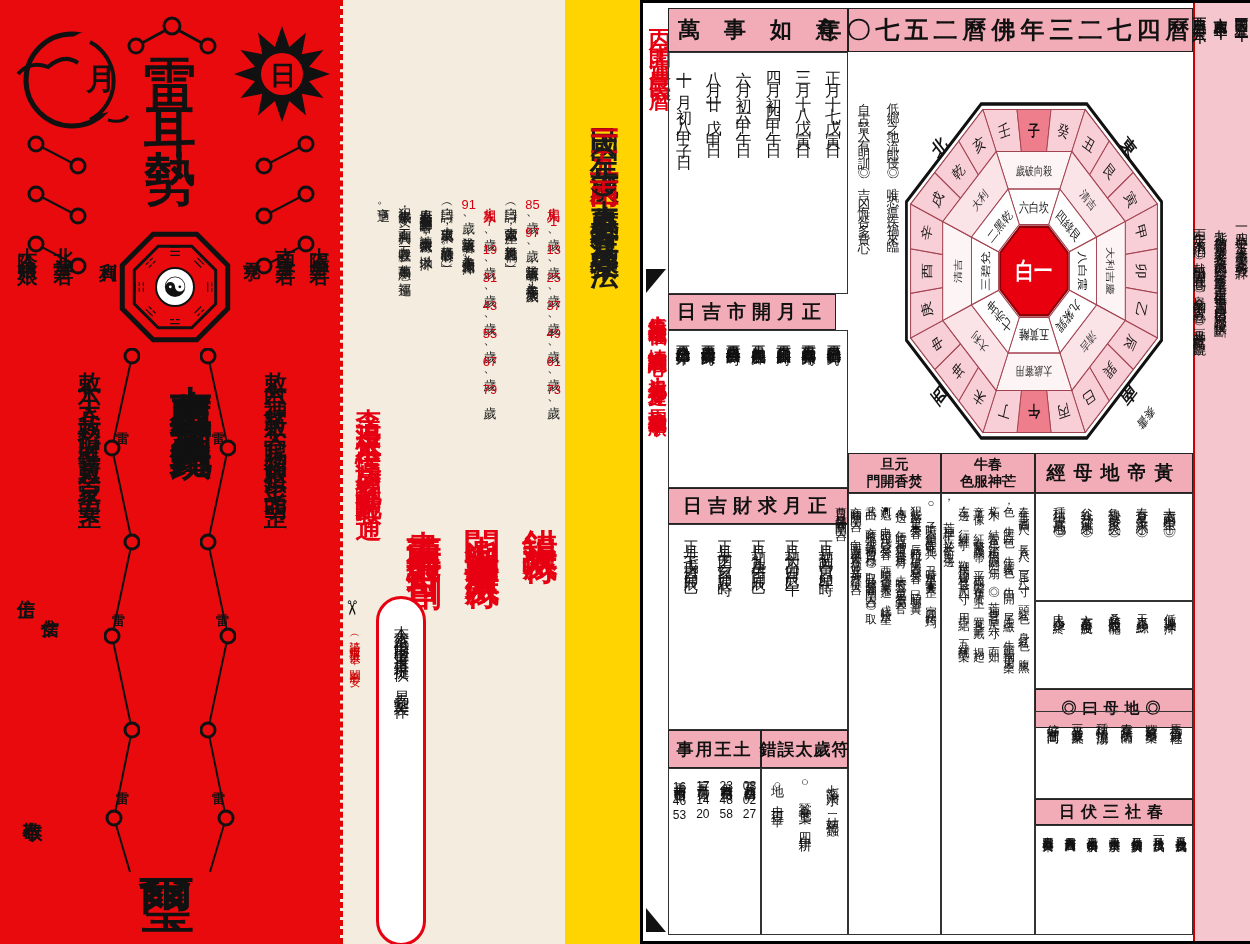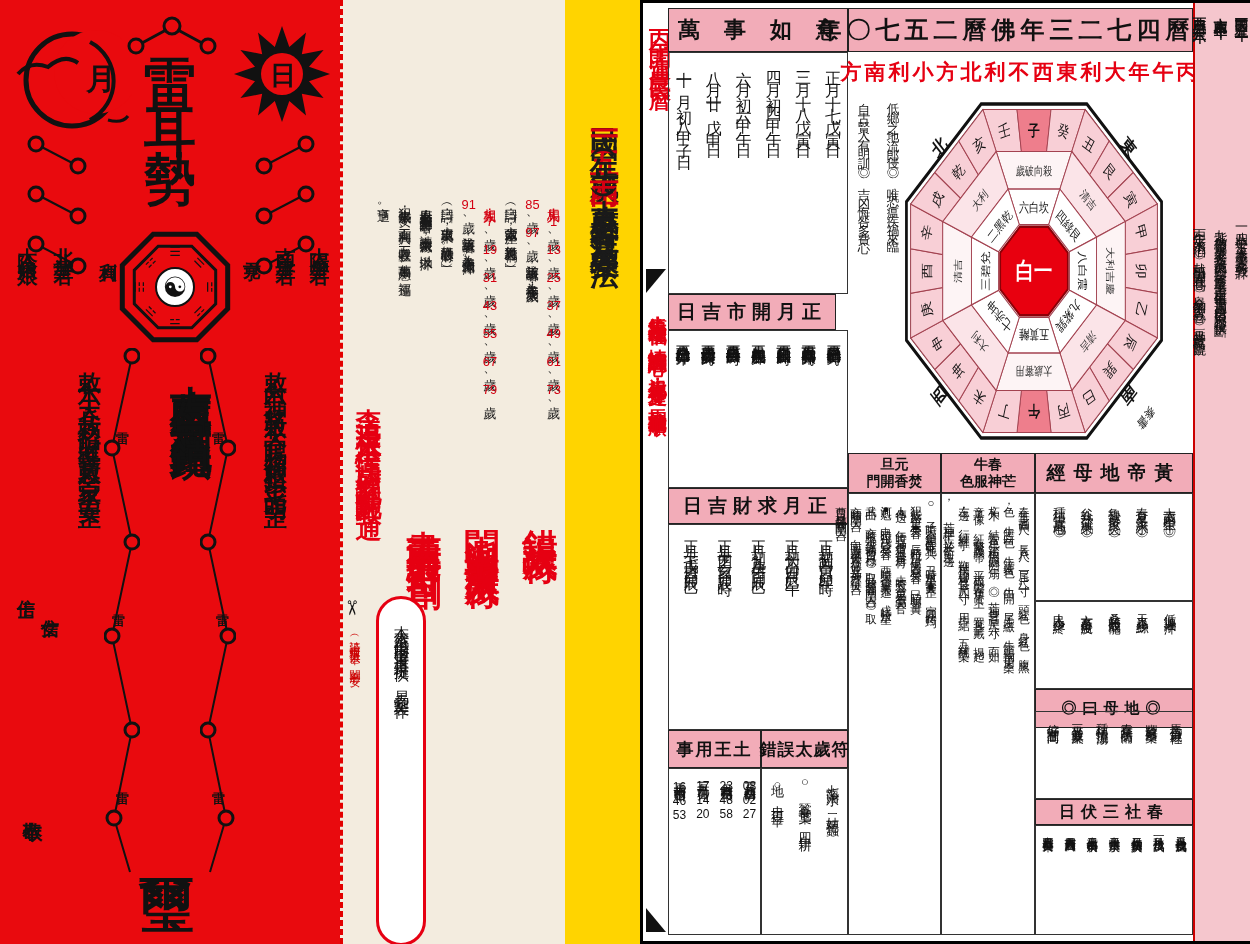--- a/index.html
+++ b/index.html
@@ -329,23 +329,20 @@
           <div class="tw-date">十二月初十丙申日</div>
           <div class="tw-nums">16<br>46<br>53</div>
         </div>
       </div>
     <div id="yunqi" class="abs vlist listbox">
         <div class="vcol">七龍治水○二姑把蠶</div>
         <div class="vcol">○蠶食七葉○四牛耕</div>
         <div class="vcol">地○十日得辛</div>
       </div>
 
-    <div id="redline" class="abs">
-      <span class="rtl-line">方南利小方北利不西東利大年午丙</span>
-    </div>
     <div id="verses" class="abs vlist">
         <div class="vcol">低鄉之地流郎侵◎唯恐瘟疾禍來臨</div>
         <div class="vcol">自古賢人有明訓◎吉凶悔咎多費心</div>
       </div>
 
     <div id="compass-wrap" class="abs">
       <svg id="compass-svg" width="278" height="364" viewBox="0 0 304 304" preserveAspectRatio="none">
           <polygon points="209.8,12.5 291.5,94.2 291.5,209.8 209.8,291.5 94.2,291.5 12.5,209.8 12.5,94.2 94.2,12.5" fill="#fff" stroke="#111" stroke-width="3"></polygon>
           <polygon points="207.9,17.1 286.9,96.1 286.9,207.9 207.9,286.9 96.1,286.9 17.1,207.9 17.1,96.1 96.1,17.1" fill="none" stroke="#555" stroke-width="1"></polygon>
           <path d="M96.1,17.1L133.4,17.1L138.2,52.2L110.7,52.2Z" fill="#f8cfd6" stroke="#a34250" stroke-width="1"></path>

